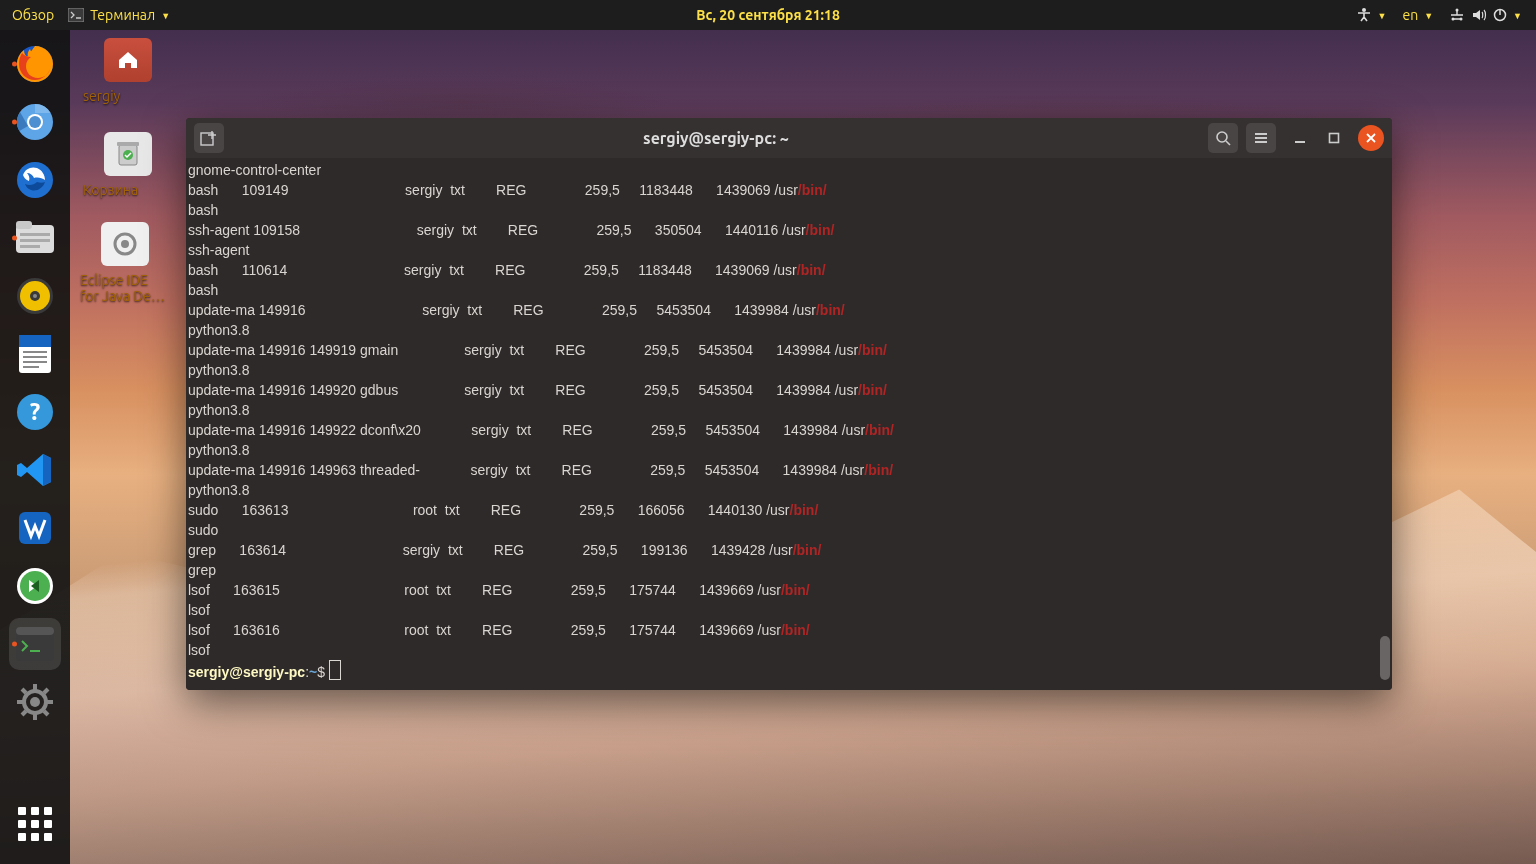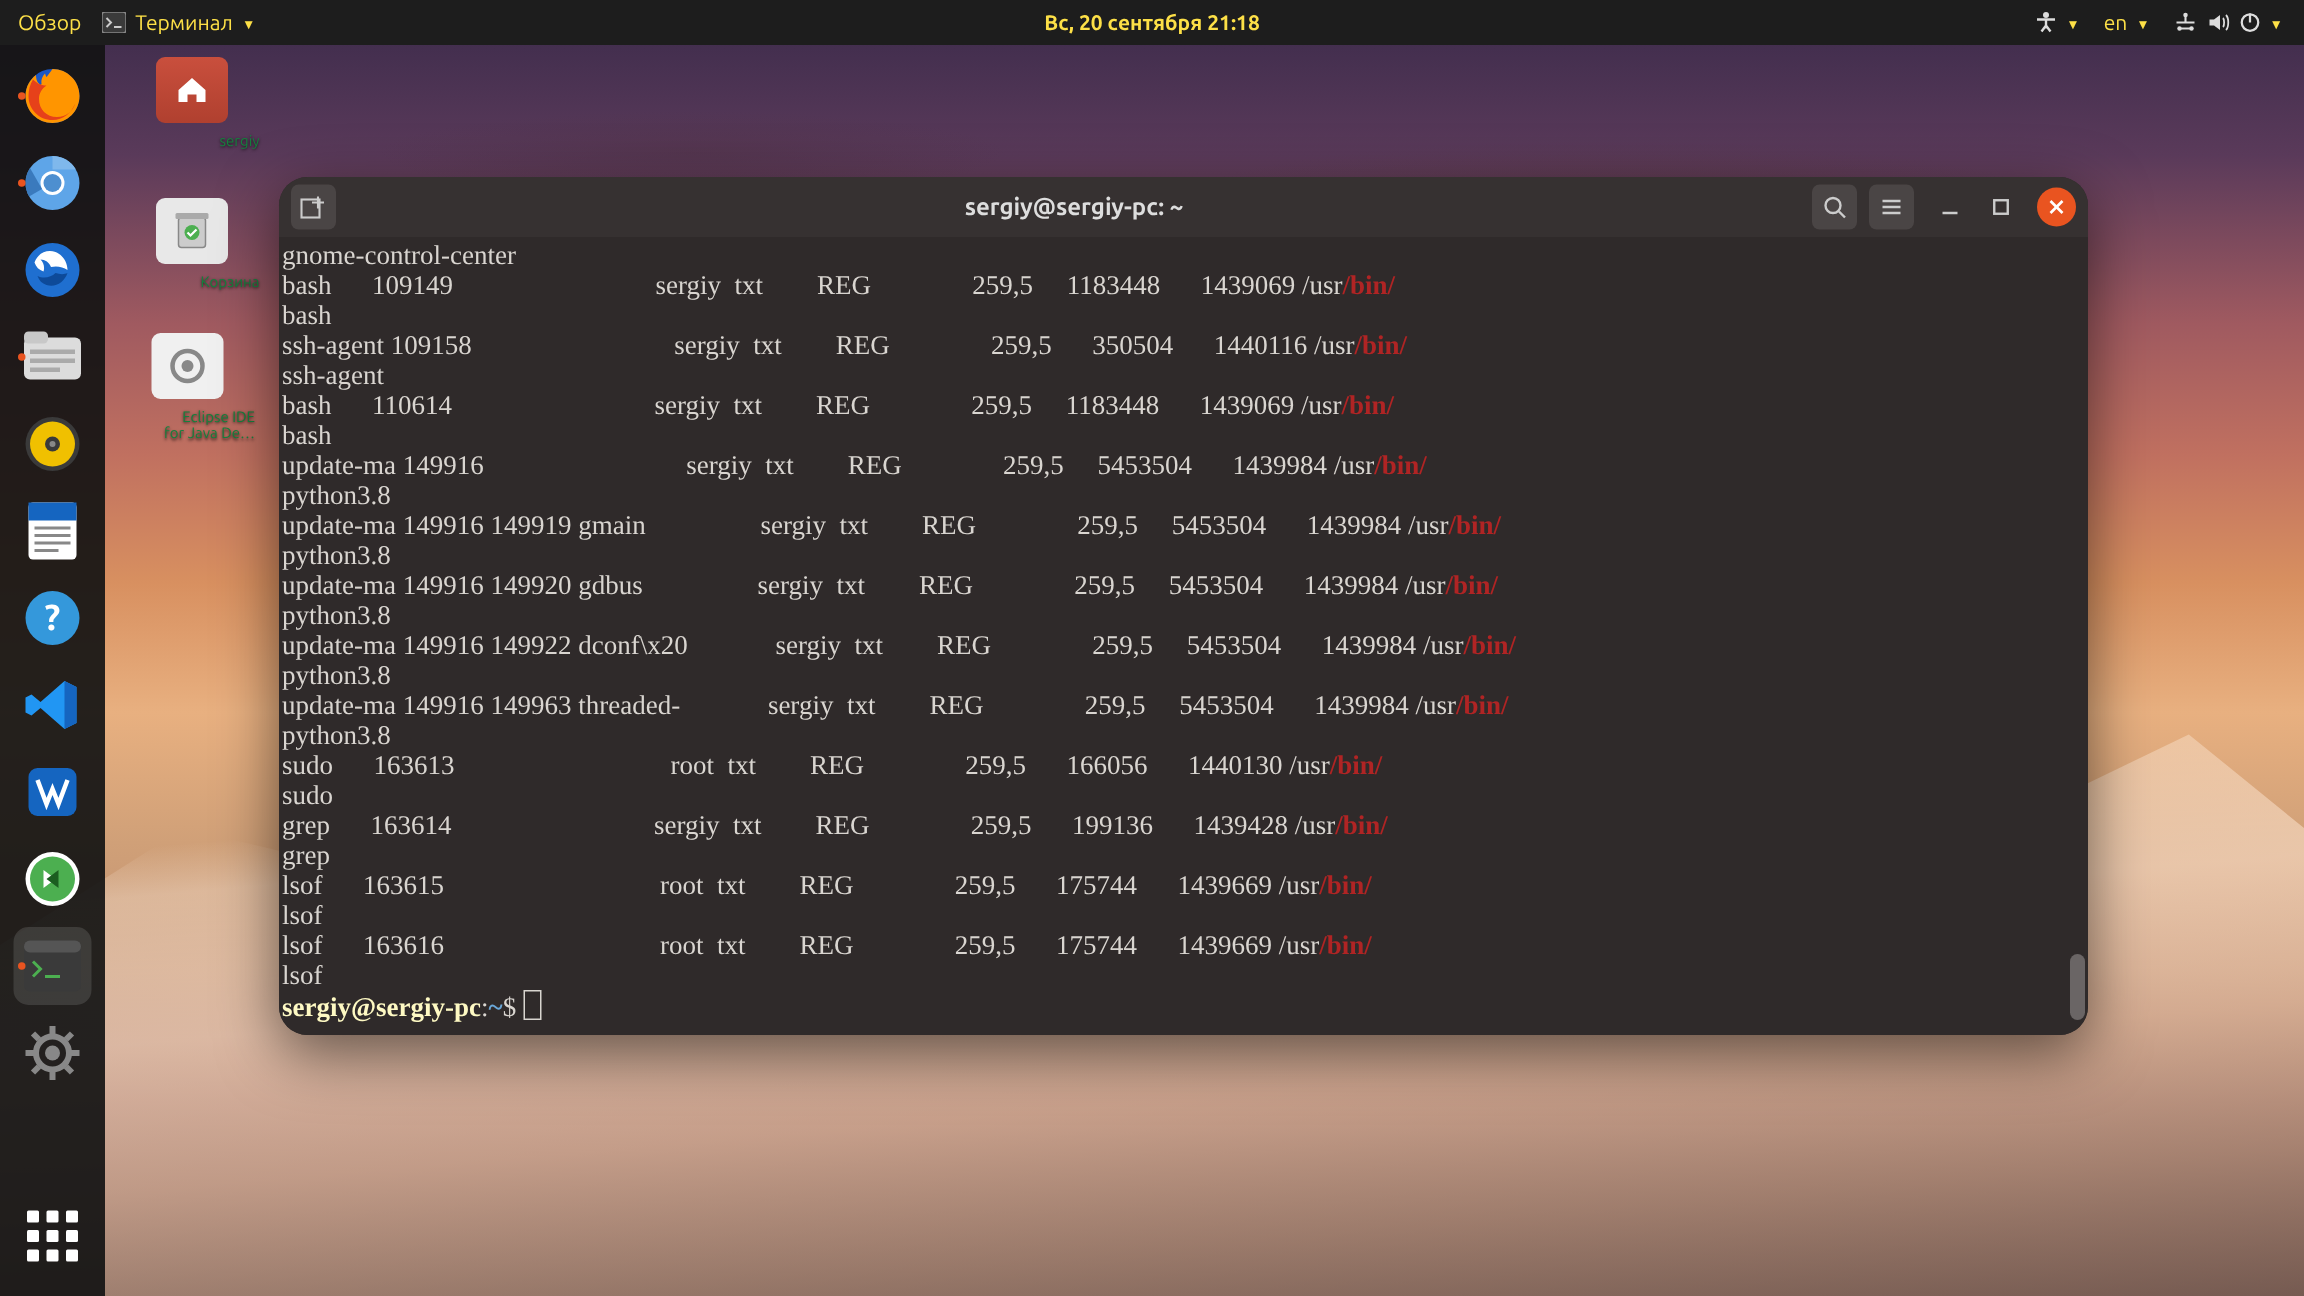--- a/index.html
+++ b/index.html
@@ -23,34 +23,34 @@
   .ico{display:inline-flex;align-items:center;justify-content:center}
   
   .dock{position:absolute;left:0;top:30px;bottom:0;width:70px;background:rgba(20,20,20,.92);display:flex;flex-direction:column;align-items:center;padding-top:8px;gap:6px;z-index:40}
   .dk{width:52px;height:52px;border-radius:10px;display:flex;align-items:center;justify-content:center;position:relative}
   .dk.active{background:rgba(255,255,255,.12)}
   .dk .dot{position:absolute;left:3px;top:50%;width:5px;height:5px;border-radius:50%;background:#e95420;transform:translateY(-50%)}
   .apps{margin-top:auto;margin-bottom:14px}
   .dots9{display:grid;grid-template-columns:repeat(3,8px);grid-template-rows:repeat(3,8px);gap:5px}
   .dots9 span{width:8px;height:8px;background:#fff;border-radius:1px}
   
-  .dicon{position:absolute;width:90px;text-align:right;color:#15803d;font-size:10px;text-shadow:0 1px 2px rgba(0,0,0,.8);z-index:30}
+  .dicon{position:absolute;width:90px;text-align:left;color:#a16207;font-size:14px;text-shadow:0 1px 2px rgba(0,0,0,.8);z-index:30}
   .dicon .box{width:48px;height:44px;margin:0 auto 6px;border-radius:6px;display:flex;align-items:center;justify-content:center}
   
-  .win{position:absolute;left:186px;top:118px;width:1206px;height:572px;background:#2f2a2a;border-radius:19px;box-shadow:0 12px 40px rgba(0,0,0,.55);overflow:hidden;z-index:35;display:flex;flex-direction:column}
+  .win{position:absolute;left:186px;top:118px;width:1206px;height:572px;background:#2f2a2a;border-radius:4px;box-shadow:0 12px 40px rgba(0,0,0,.55);overflow:hidden;z-index:35;display:flex;flex-direction:column}
   .titlebar{height:40px;background:#363131;display:flex;align-items:center;padding:0 8px;gap:8px;color:#ddd}
   .tbtn{width:30px;height:30px;border-radius:5px;display:flex;align-items:center;justify-content:center;background:#4a4545}
   .titlebar .title{flex:1;text-align:center;font-weight:600;font-size:16px}
   .wctrl{display:flex;gap:14px;align-items:center;margin-left:6px}
   .wctrl .c{width:20px;height:20px;display:flex;align-items:center;justify-content:center;color:#ccc;font-size:14px}
   .wctrl .c.close{width:26px;height:26px;border-radius:50%;background:#e95420;color:#fff}
   .termbody{flex:1;background:#2f2a2a;padding:2px 8px 6px 2px;position:relative}
   .scrollbar{position:absolute;right:2px;top:0;bottom:0;width:10px}
   .sbthumb{position:absolute;right:0;width:10px;background:#6a6565;border-radius:5px}
-  pre.term{margin:0;font-family:Liberation Serif, serif;font-size:18px;line-height:20px;color:#d9d5d0;white-space:pre}
+  pre.term{margin:0;font-family:Liberation Sans, sans-serif;font-size:14px;line-height:20px;color:#d9d5d0;white-space:pre}
   .hl{color:#b02424;font-weight:bold}
   .pg{color:#fef9c3;font-weight:bold}
   .pb{color:#6aa7d8;font-weight:bold}
   .cursor{display:inline-block;width:10px;height:18px;border:1px solid #d9d5d0;vertical-align:-3px}
   
   svg{display:block}
 </style>
 </head>
 <body>
 

